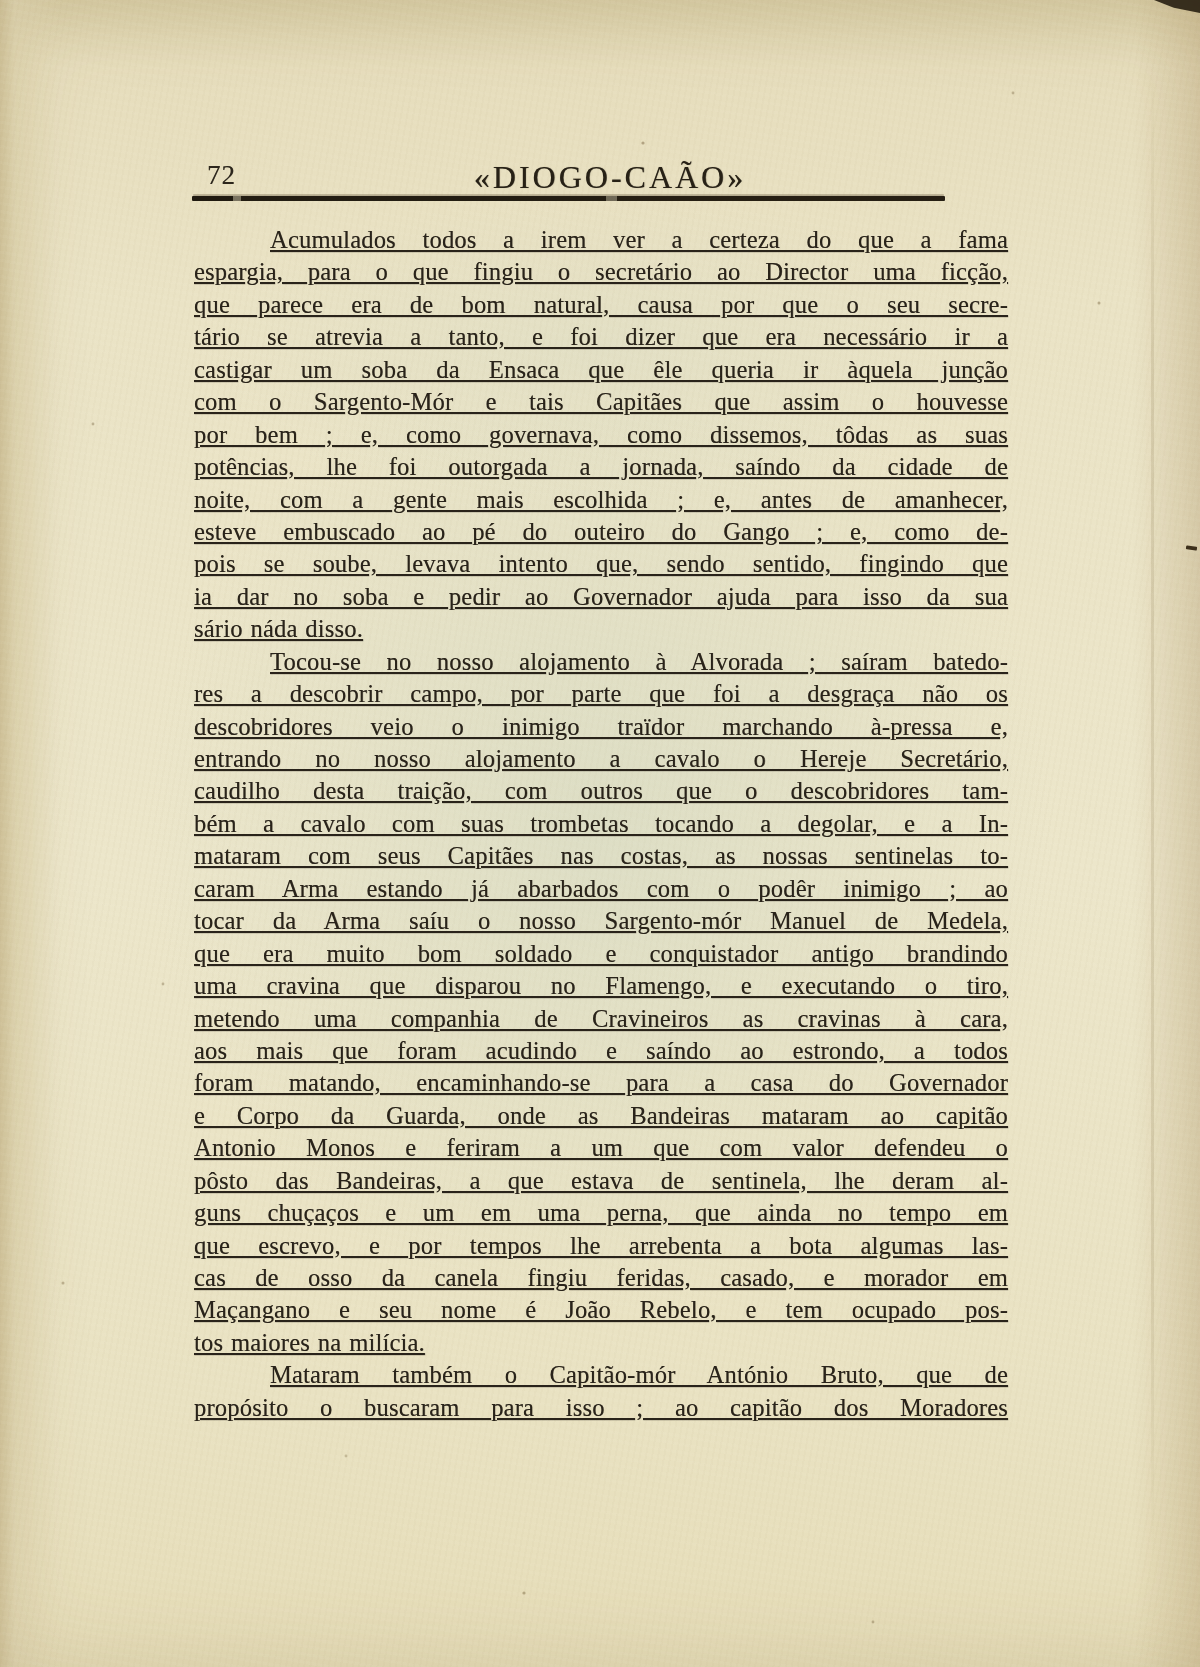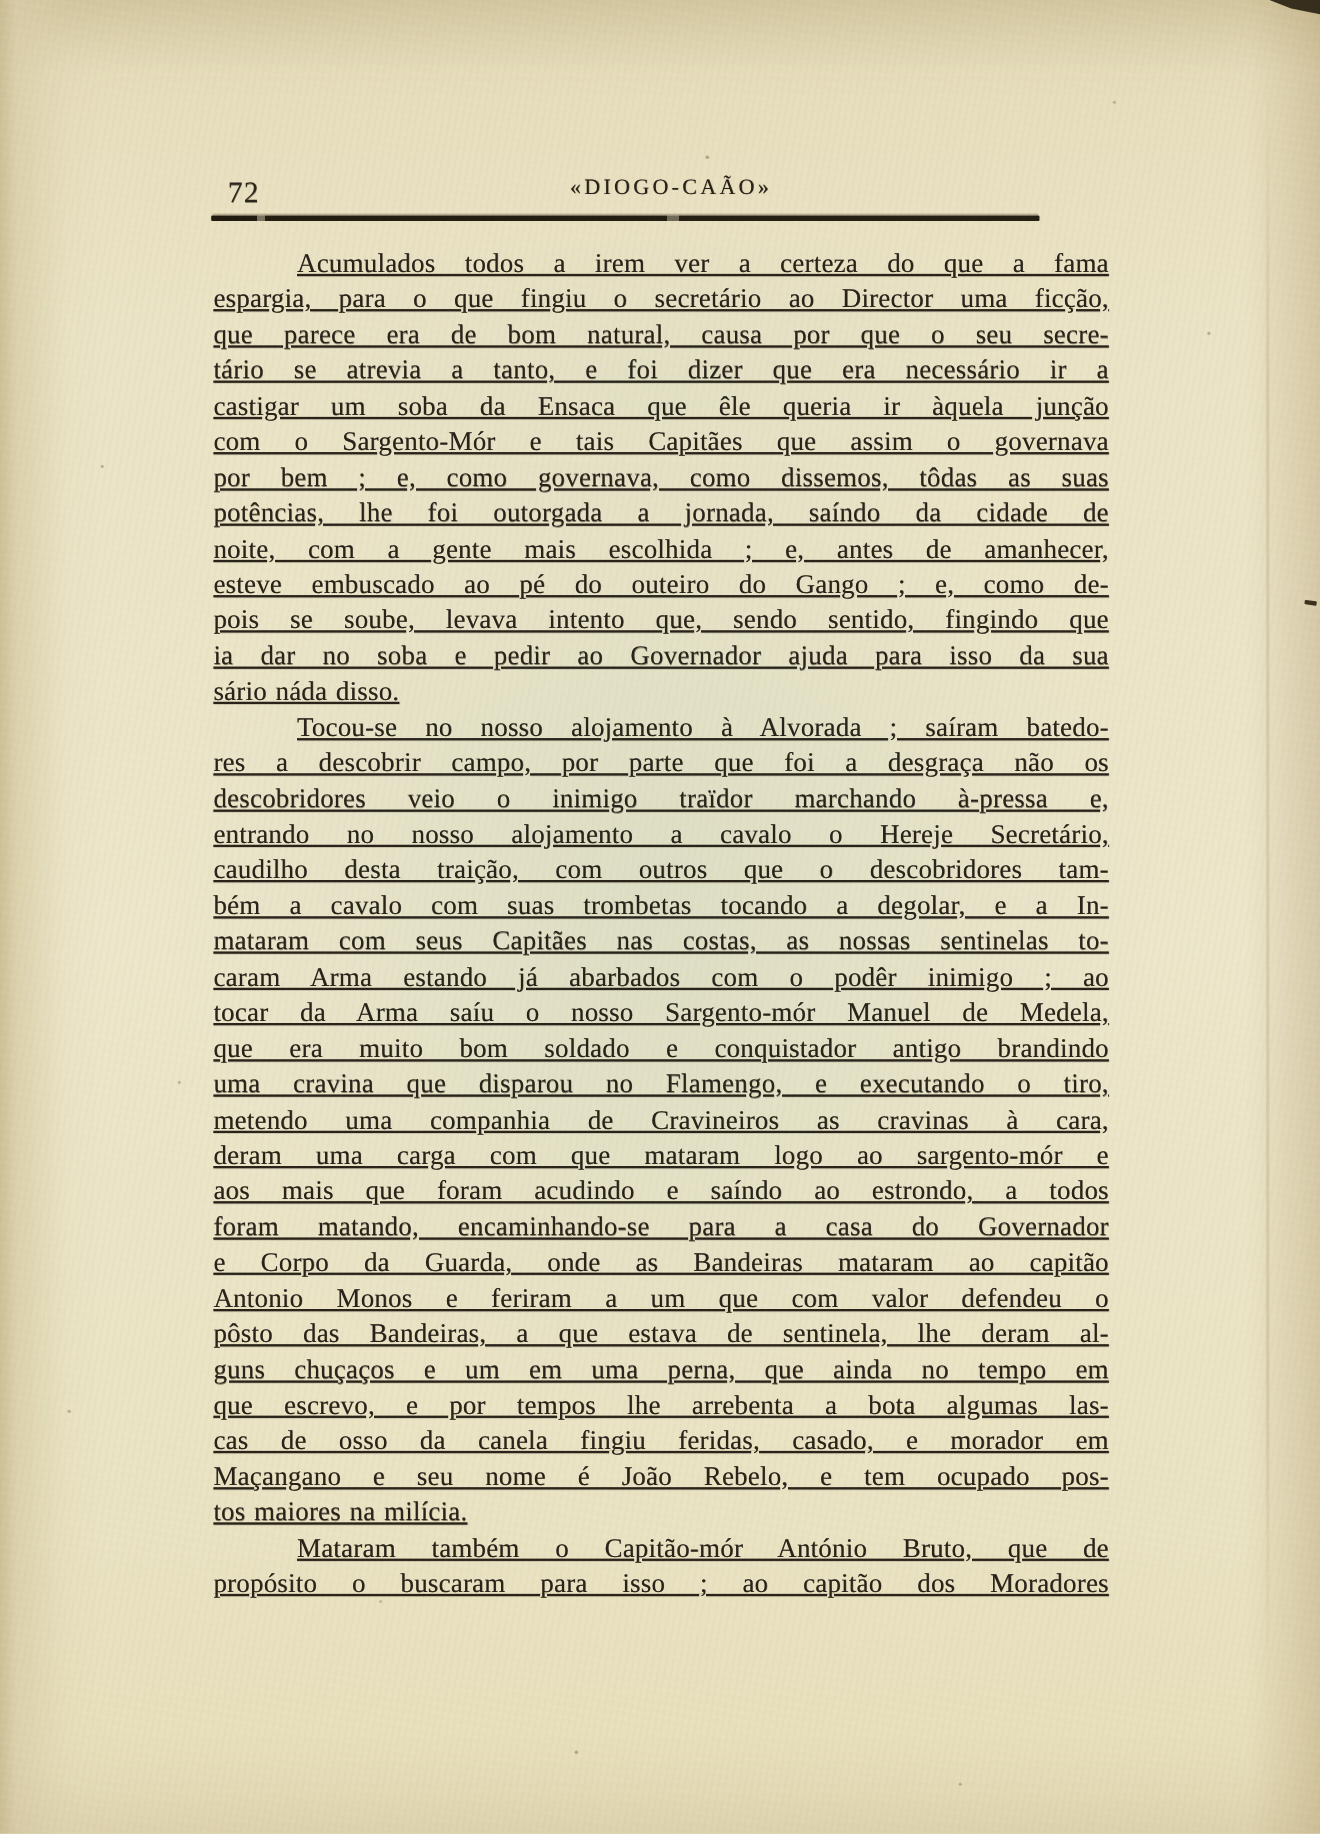--- a/index.html
+++ b/index.html
@@ -32,21 +32,21 @@
     position:absolute;left:200px;top:200px;width:800px;height:300px;pointer-events:none;
     background:radial-gradient(ellipse at 50% 50%,rgba(190,205,190,0.18),rgba(190,205,190,0) 72%);
   }
   .pagenum{
     position:absolute;left:207px;top:160px;
     font-size:27px;color:#2c261c;letter-spacing:1px;
     text-shadow:0.3px 0.3px 0.6px rgba(44,38,28,0.5);
   }
   .title{
     position:absolute;left:610px;top:159px;transform:translateX(-50%);
-    font-size:20px;color:#272116;letter-spacing:3px;white-space:nowrap;
+    font-size:32px;color:#272116;letter-spacing:3px;white-space:nowrap;
     text-shadow:0.4px 0.4px 0.7px rgba(39,33,22,0.55);
   }
   .rule{
     position:absolute;left:192px;top:196px;width:753px;height:5px;
     background:linear-gradient(90deg,
       #201a10 0 5.5%,rgba(32,26,16,0.55) 5.5% 6.5%,
       #231d12 6.5% 55%,rgba(32,26,16,0.6) 55% 56.5%,
       #261f13 56.5% 100%);
     box-shadow:0 -3px 0 -1.2px rgba(132,120,94,0.5);
     border-radius:1px;
@@ -108,41 +108,40 @@
     <span class="title">«DIOGO-CAÃO»</span>
     <div class="rule"></div>
   </header>
 
   <main id="text-block">
       <div class="line indent">Acumulados todos a irem ver a certeza do que a fama</div>
       <div class="line">espargia, para o que fingiu o secretário ao Director uma ficção,</div>
       <div class="line">que parece era de bom natural, causa por que o seu secre-</div>
       <div class="line">tário se atrevia a tanto, e foi dizer que era necessário ir a</div>
       <div class="line">castigar um soba da Ensaca que êle queria ir àquela junção</div>
-      <div class="line">com o Sargento-Mór e tais Capitães que assim o governava</div>
+      <div class="line">com o Sargento-Mór e tais Capitães que assim o houvesse</div>
       <div class="line">por bem ; e, como governava, como dissemos, tôdas as suas</div>
       <div class="line">potências, lhe foi outorgada a jornada, saíndo da cidade de</div>
       <div class="line">noite, com a gente mais escolhida ; e, antes de amanhecer,</div>
       <div class="line">esteve embuscado ao pé do outeiro do Gango ; e, como de-</div>
       <div class="line">pois se soube, levava intento que, sendo sentido, fingindo que</div>
       <div class="line">ia dar no soba e pedir ao Governador ajuda para isso da sua</div>
       <div class="line endline">sário náda disso.</div>
       <div class="line indent">Tocou-se no nosso alojamento à Alvorada ; saíram batedo-</div>
       <div class="line">res a descobrir campo, por parte que foi a desgraça não os</div>
       <div class="line">descobridores veio o inimigo traïdor marchando à-pressa e,</div>
       <div class="line">entrando no nosso alojamento a cavalo o Hereje Secretário,</div>
       <div class="line">caudilho desta traição, com outros que o descobridores tam-</div>
       <div class="line">bém a cavalo com suas trombetas tocando a degolar, e a In-</div>
       <div class="line">mataram com seus Capitães nas costas, as nossas sentinelas to-</div>
       <div class="line">caram Arma estando já abarbados com o podêr inimigo ; ao</div>
       <div class="line">tocar da Arma saíu o nosso Sargento-mór Manuel de Medela,</div>
       <div class="line">que era muito bom soldado e conquistador antigo brandindo</div>
       <div class="line">uma cravina que disparou no Flamengo, e executando o tiro,</div>
       <div class="line">metendo uma companhia de Cravineiros as cravinas à cara,</div>
-      <div class="line">deram uma carga com que mataram logo ao sargento-mór e</div>
       <div class="line">aos mais que foram acudindo e saíndo ao estrondo, a todos</div>
       <div class="line">foram matando, encaminhando-se para a casa do Governador</div>
       <div class="line">e Corpo da Guarda, onde as Bandeiras mataram ao capitão</div>
       <div class="line">Antonio Monos e feriram a um que com valor defendeu o</div>
       <div class="line">pôsto das Bandeiras, a que estava de sentinela, lhe deram al-</div>
       <div class="line">guns chuçaços e um em uma perna, que ainda no tempo em</div>
       <div class="line">que escrevo, e por tempos lhe arrebenta a bota algumas las-</div>
       <div class="line">cas de osso da canela fingiu feridas, casado, e morador em</div>
       <div class="line">Maçangano e seu nome é João Rebelo, e tem ocupado pos-</div>
       <div class="line endline">tos maiores na milícia.</div>

